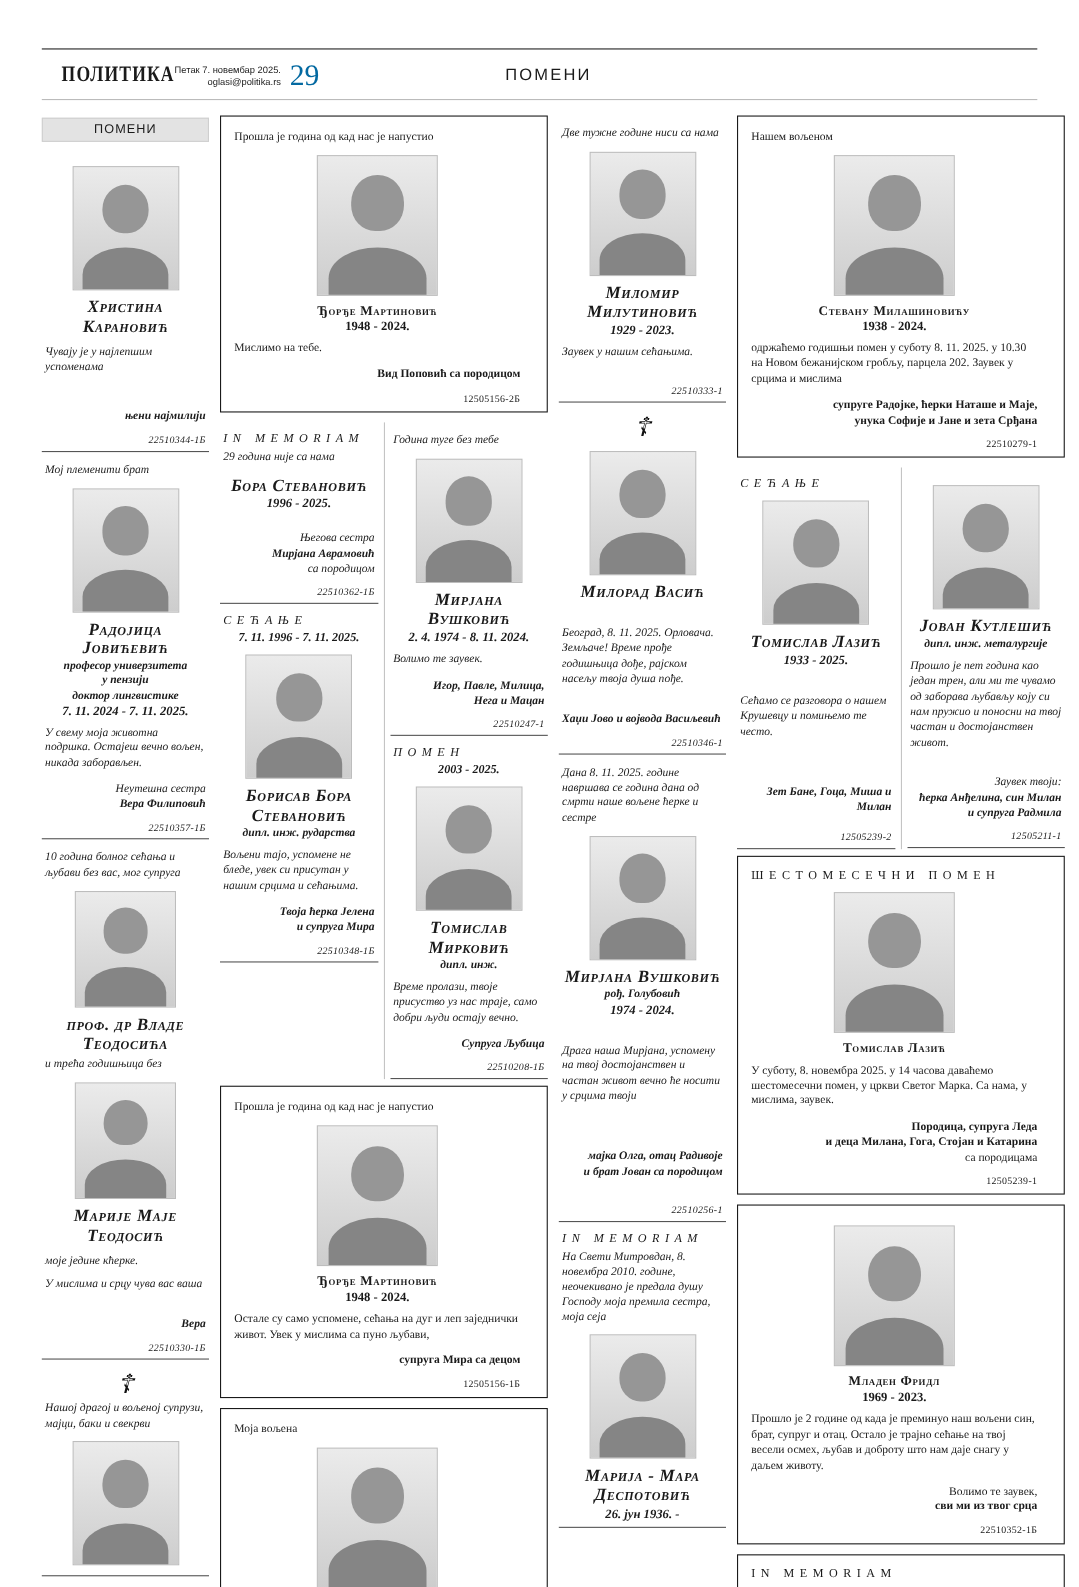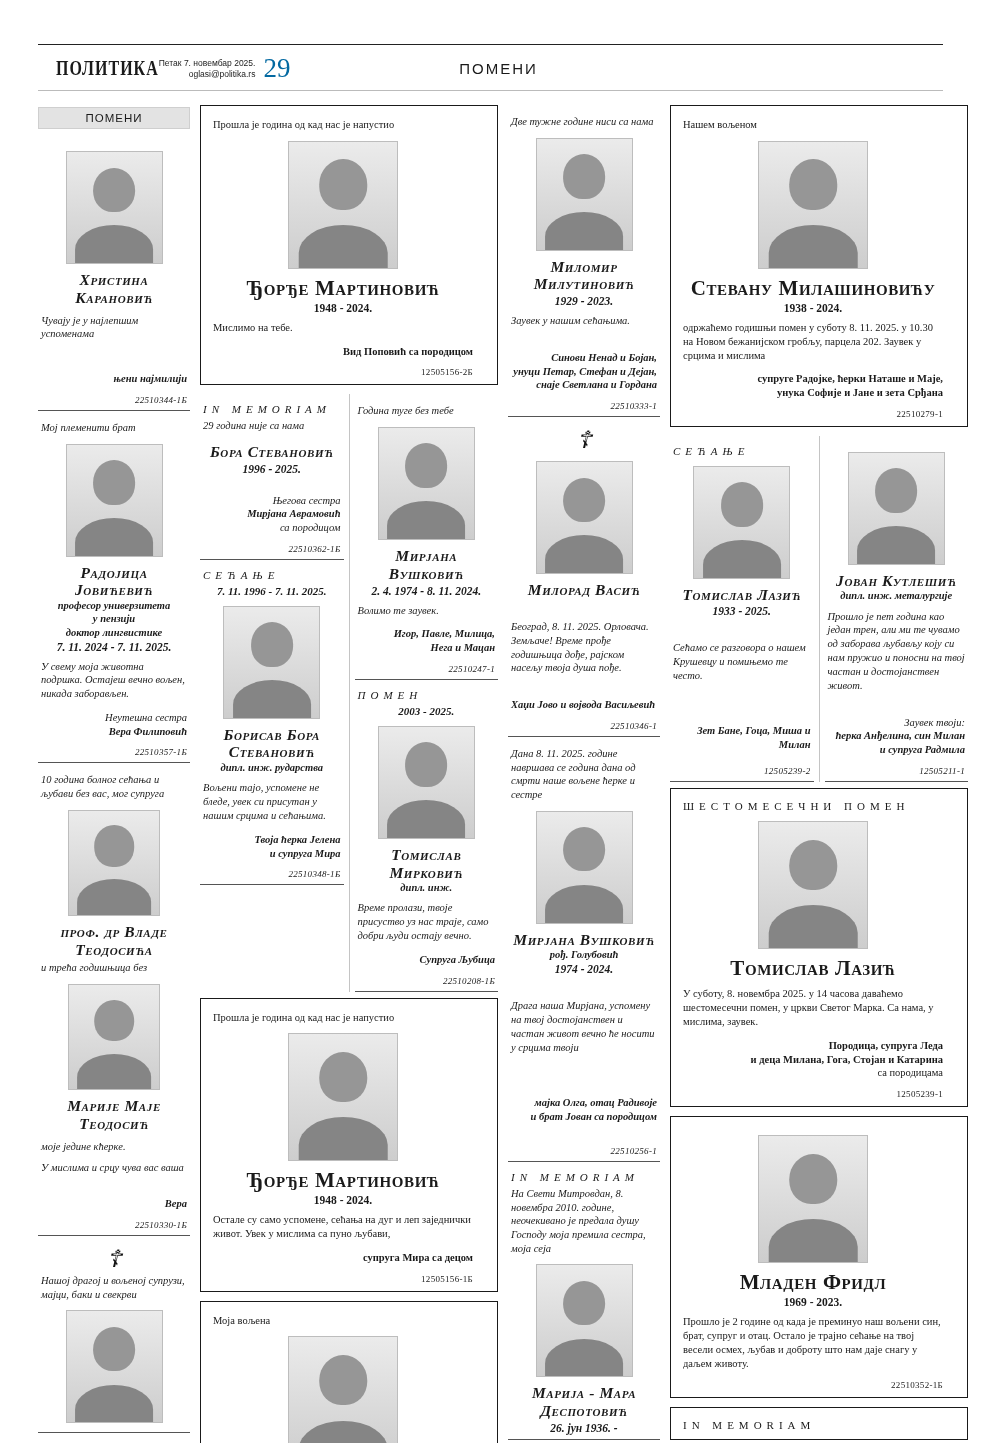--- a/index.html
+++ b/index.html
@@ -46,21 +46,21 @@
            margin:9px auto 7px auto; border:1px solid #bdbdbd; }
   .photo::before { content:""; position:absolute; left:50%; top:14%; width:44%; height:40%;
            transform:translateX(-50%); background:#969696; border-radius:50% 50% 46% 46%; }
   .photo::after { content:""; position:absolute; left:50%; bottom:-10%; width:82%; height:44%;
            transform:translateX(-50%); background:#858585; border-radius:52% 52% 0 0; }
   .ph-n { width:97px; height:113px; }
   .ph-w { width:110px; height:128px; }
   .ph-s { width:92px; height:106px; }
   .name { text-align:center; font-weight:700; font-variant:small-caps;
           font-size:15.5px; letter-spacing:.6px; line-height:1.15; margin-top:2px; }
-  .name.big { font-size:21px;font-family:Liberation Serif, serif; }
+  .name.big { font-size:12px;font-family:Liberation Serif, serif; }
   .dates { text-align:center; font-weight:700; font-size:11.5px; margin:2px 0 3px 0; }
   .subtitle { text-align:center; font-weight:700; font-size:10.5px; line-height:1.25; }
   .body { font-size:10.5px; line-height:1.32; text-align:left; margin-top:7px; }
   .body > div { margin-bottom:7px; }
   .sig { text-align:right; font-size:10.5px; line-height:1.3; margin-top:10px; }
   .sig > div.b { font-weight:700; }
   .sig.center { text-align:left; }
   .adid { text-align:right; font-size:9px; margin:9px 0 3px 0; letter-spacing:.3px; }
   .cross { text-align:center; font-size:24px; line-height:1; margin:4px 0 2px 0; color:#111; }
   .pomeni-tag { background:#e3e3e3; border:1px solid #cfcfcf; text-align:center;
@@ -268,25 +268,20 @@
 
       <div class="block">
         <div class="kicker">Две тужне године ниси са нама</div>
         <div class="photo ph-n"></div>
         <div class="name">Миломир Милутиновић</div>
         <div class="dates">1929 - 2023.</div>
         <div class="body">
             <div>Заувек у нашим сећањима.</div>
           </div>
         <div class="sp-s"></div>
-        <div class="sig">
-            <div class="b">Синови Ненад и Бојан,</div>
-            <div class="b">унуци Петар, Стефан и Дејан,</div>
-            <div class="b">снаје Светлана и Гордана</div>
-          </div>
         <div class="adid">22510333-1</div>
       </div>
 
       <div class="block">
         <div class="cross">☦</div>
         <div class="photo ph-n"></div>
         <div class="name">Милорад Васић</div>
         <div class="sp-m"></div>
         <div class="body">
             <div>Београд, 8. 11. 2025. Орловача. Земљаче! Време прође годишњица дође, рајском насељу твоја душа пође.</div>
@@ -406,20 +401,24 @@
         <div class="adid">12505239-1</div>
       </div>
 
       <div class="boxed">
         <div class="photo ph-w"></div>
         <div class="name big">Младен Фридл</div>
         <div class="dates">1969 - 2023.</div>
         <div class="body">
             <div>Прошло је 2 године од када је преминуо наш вољени син, брат, супруг и отац. Остало је трајно сећање на твој весели осмех, љубав и доброту што нам даје снагу у даљем животу.</div>
           </div>
+        <div class="sig">
+            <div>Волимо те заувек,</div>
+            <div class="b">сви ми из твог срца</div>
+          </div>
         <div class="adid">22510352-1Б</div>
       </div>
 
       <div class="boxed">
         <div class="memhdr">IN MEMORIAM</div>
 
       </div>
     </div>
   </div>
 </div>

